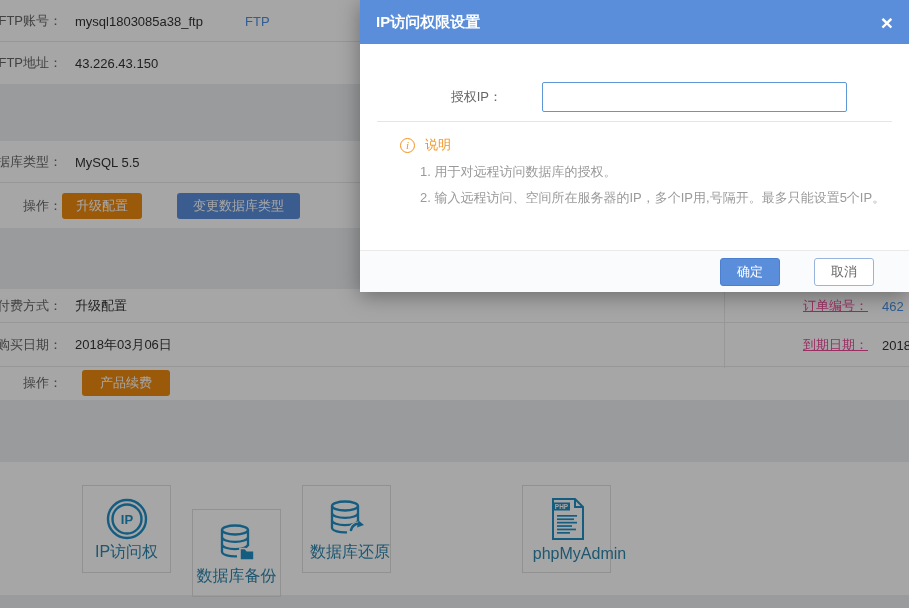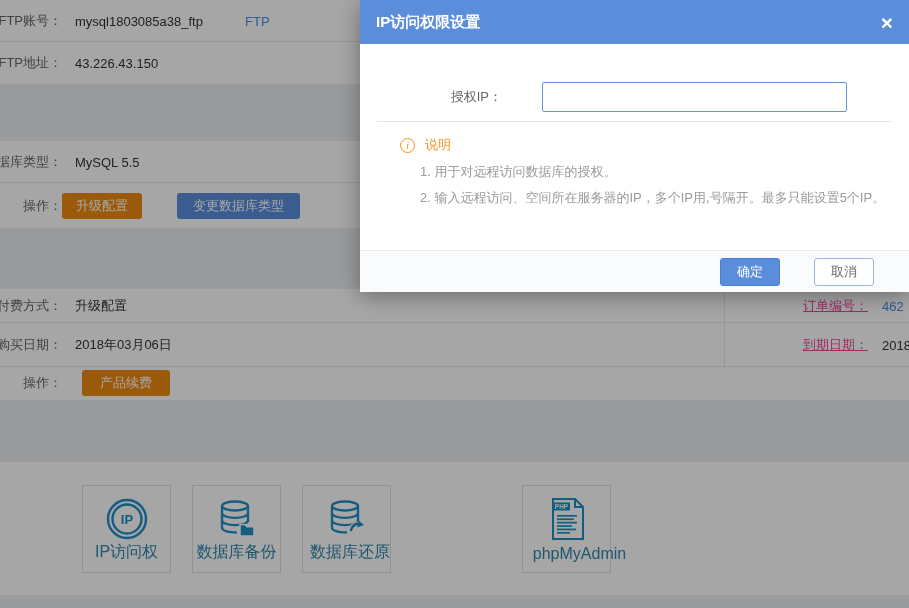--- a/index.html
+++ b/index.html
@@ -166,21 +166,21 @@
     <span class="ico">
       <svg width="46" height="46" viewBox="0 0 46 46">
         <circle cx="23" cy="23" r="19" fill="none" stroke="var(--icon_teal)" stroke-width="2.4"></circle>
         <circle cx="23" cy="23" r="14.5" fill="none" stroke="var(--icon_teal)" stroke-width="2.4"></circle>
         <text x="23" y="28" text-anchor="middle" font-size="13" font-weight="bold" font-family="Liberation Sans, sans-serif" fill="var(--icon_teal)">IP</text>
       </svg>
     </span>
     <span class="clabel">IP访问权</span>
   </div>
 
-  <div class="card" style="left:192px;">
+  <div class="card" style="left:192px;margin-top:24px;">
     <span class="ico">
       <svg width="46" height="46" viewBox="0 0 46 46">
         <g fill="none" stroke="var(--icon_teal)" stroke-width="2.3">
           <ellipse cx="21" cy="10" rx="13" ry="4.5"></ellipse>
           <path d="M8 10 V32"></path>
             <path d="M34 10 V26"></path>
           <path d="M8 17.3 a13 4.5 0 0 0 26 0"></path>
           <path d="M8 24.6 a13 4.5 0 0 0 26 0"></path>
           <path d="M8 32 a13 4.5 0 0 0 15 4.3"></path>
         </g>

